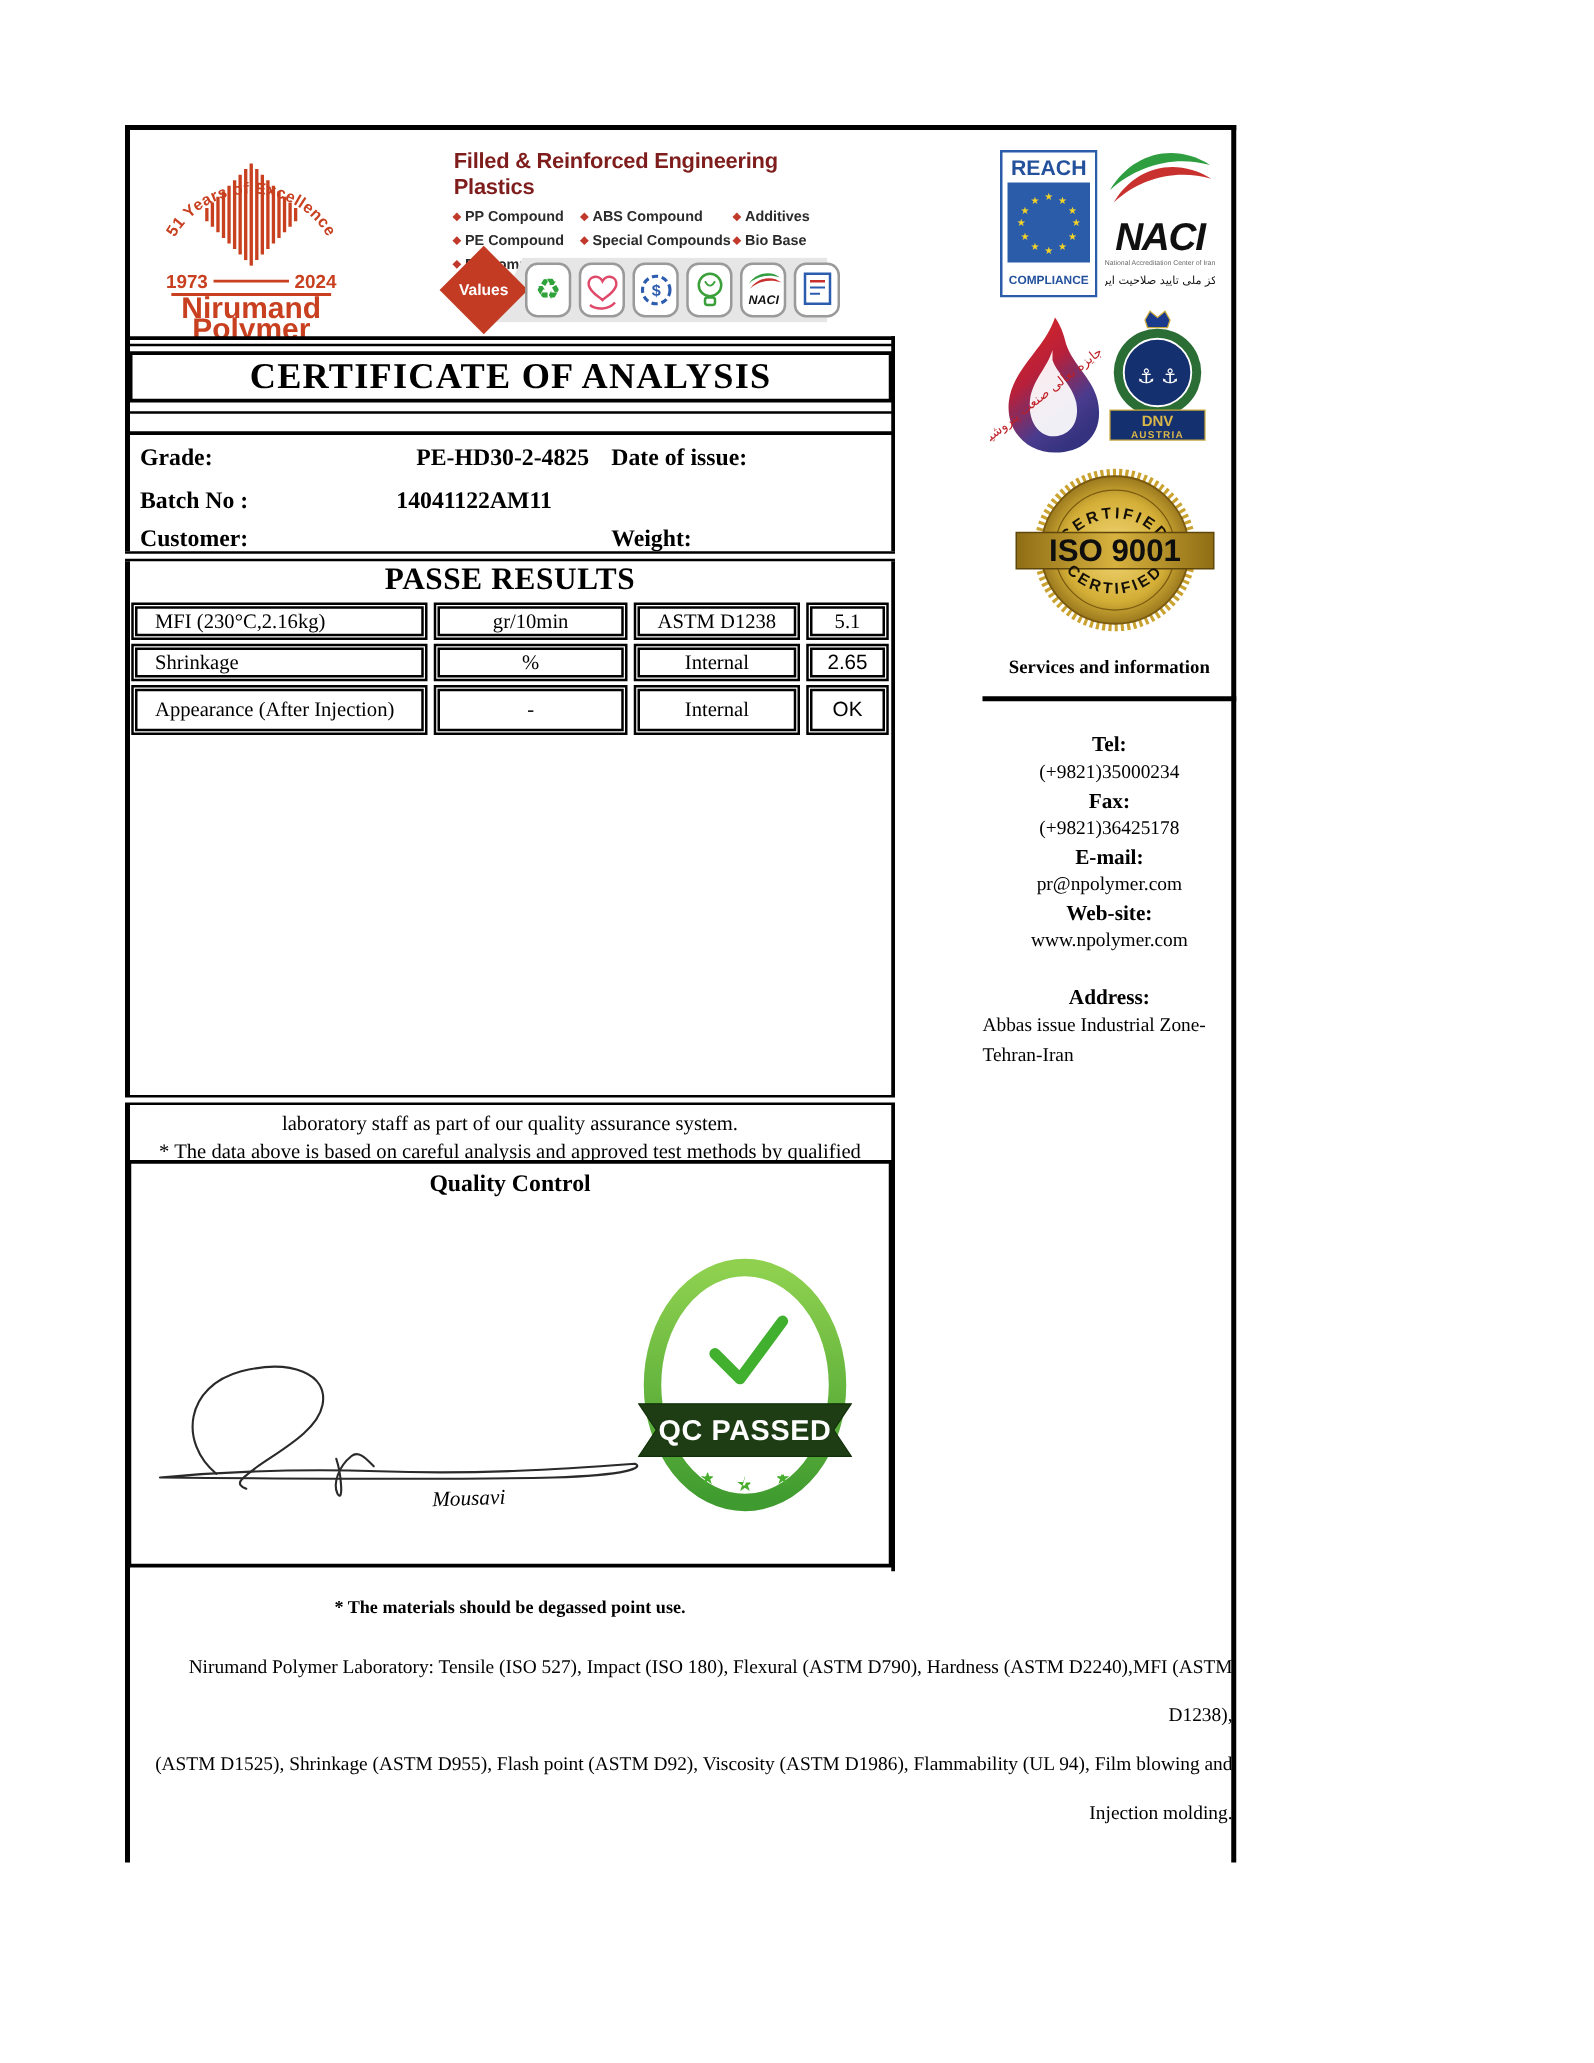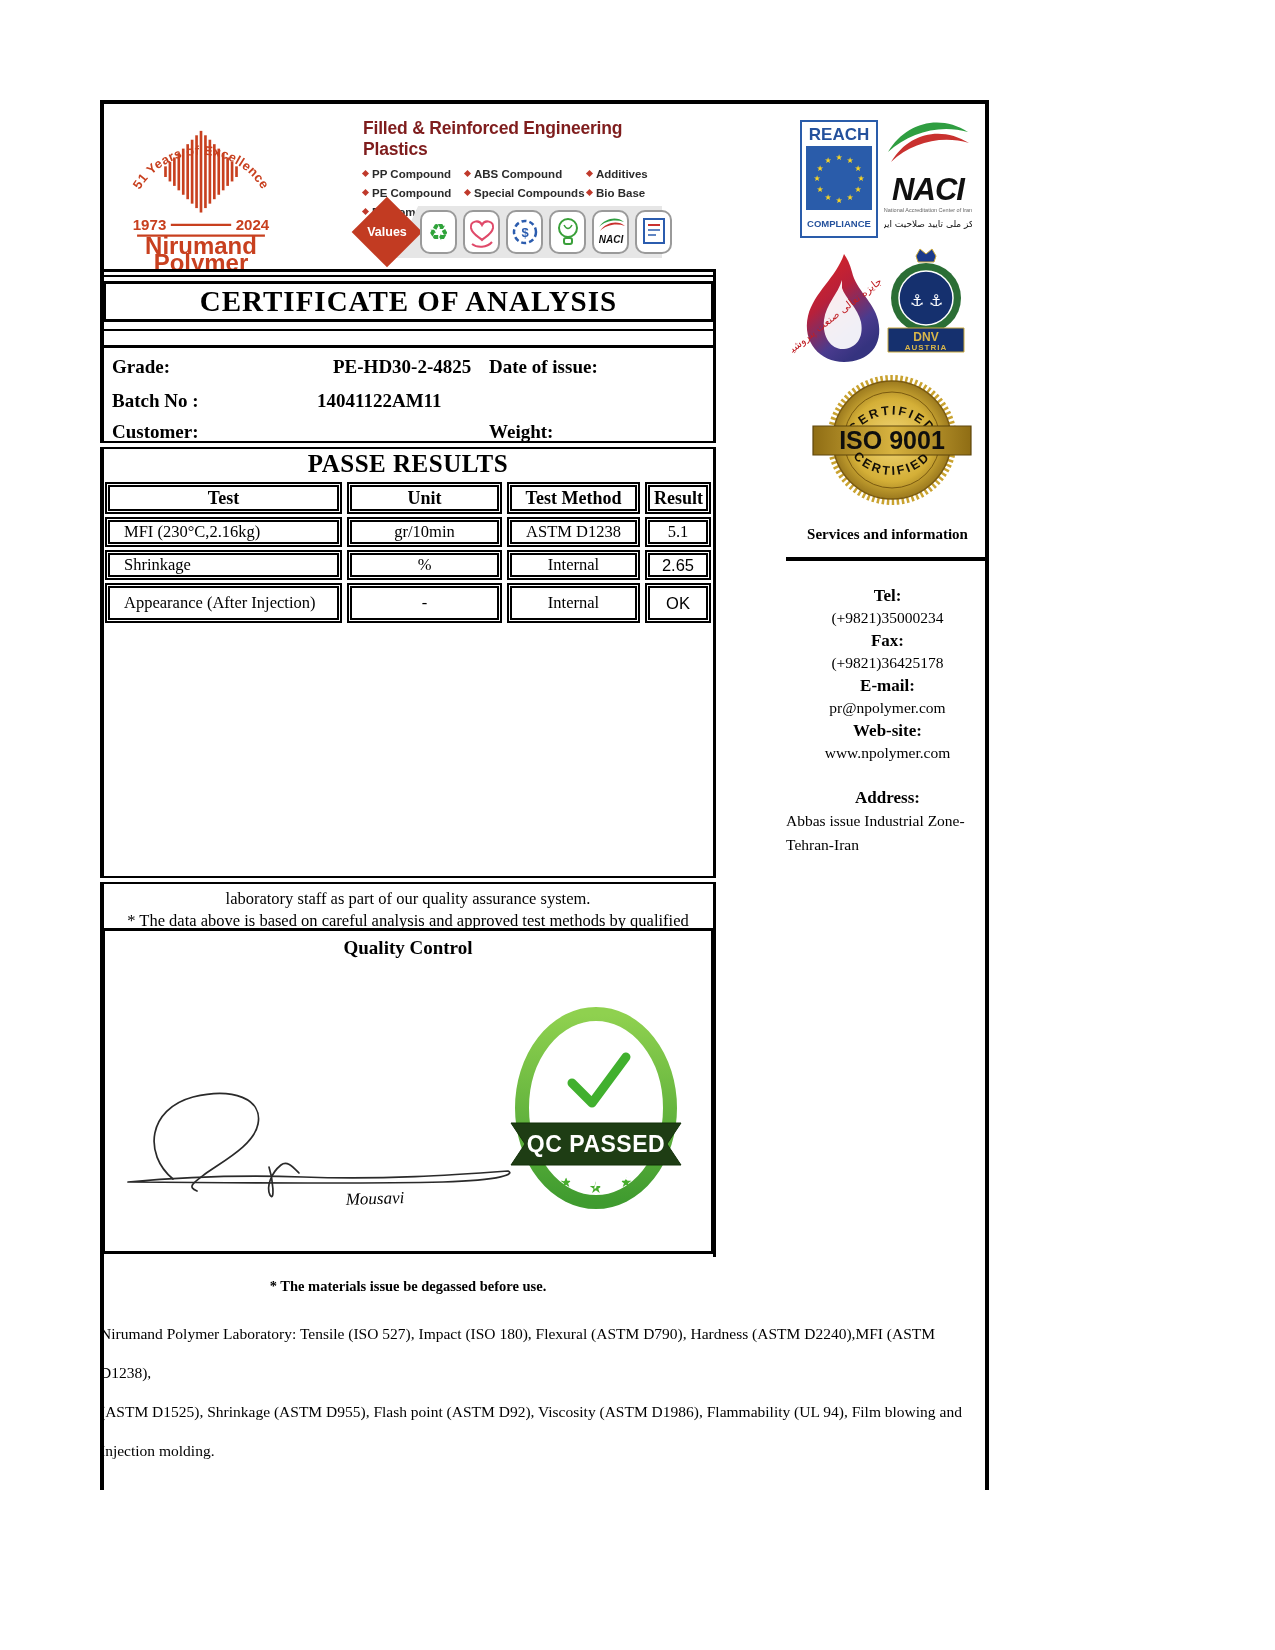--- a/index.html
+++ b/index.html
@@ -41,21 +41,21 @@
   table.results tr.lastrow td { height:40px; }
   .sansval { font-family:"Liberation Sans","DejaVu Sans",sans-serif; font-size:14.5px; }
 
   .footnote { font-size:16.5px; line-height:22px; }
 
   .qc-box { position:absolute; left:102px; top:928px; width:612px; height:326px; border:3px solid #000; }
   .qc-title { position:absolute; left:0; top:6px; width:100%; text-align:center; font-weight:bold; font-size:19px; }
   .mousavi { position:absolute; left:195px; top:258px; width:150px; text-align:center; font-style:italic; font-size:17px; transform:rotate(-2deg); }
 
   .degas { font-weight:bold; font-size:14.5px; }
-  .lab-text { position:absolute; left:100px; top:1314px; width:886px; text-align:left; font-size:15.5px; }
+  .lab-text { position:absolute; left:100px; top:1314px; width:886px; text-align:right; font-size:15.5px; }
   .lab-text div { line-height:39px; }
 
   
   .services-title { position:absolute; left:786px; top:526px; width:203px; text-align:center; font-weight:bold; font-size:15px; }
   .contact { position:absolute; left:786px; top:584px; width:203px; text-align:center; }
   .s-label { font-weight:bold; font-size:17px; line-height:23px; }
   .s-value { font-size:15.5px; line-height:22px; }
   .s-spacer { height:22px; }
   .s-addr { text-align:left; font-size:15.5px; line-height:24px; }
 </style>
@@ -292,26 +292,20 @@
 </div>
 
 <table class="results">
   <colgroup>
       <col style="width:237px">
       <col style="width:155px">
       <col style="width:133px">
       <col>
     </colgroup>
   <tbody>
-      <tr>
-    <th>Test</th>
-    <th>Unit</th>
-    <th>Test Method</th>
-    <th>Result</th>
-  </tr>
   <tr>
     <td class="tcell">MFI (230°C,2.16kg)</td>
     <td>gr/10min</td>
     <td>ASTM D1238</td>
     <td>5.1</td>
   </tr>
   <tr>
     <td class="tcell">Shrinkage</td>
     <td>%</td>
     <td>Internal</td>
@@ -365,21 +359,21 @@
       <text x="56" y="184" font-size="14">★</text>
       <text x="86" y="190" font-size="16">★</text>
       <text x="116" y="184" font-size="14">★</text>
     </g>
     <text font-size="13" font-weight="bold" fill="#fff" letter-spacing="2" font-family="'Liberation Sans',sans-serif">
       <textPath href="#qcBot" startOffset="50%" text-anchor="middle">QC PASSE</textPath>
     </text>
   </svg>
 </div>
 
-<div class="center-main degas" style="top:1278px">* The materials issue be degassed before use.</div>
+<div class="center-main degas" style="top:1278px">* The materials should be degassed point use.</div>
 
 <div class="lab-text">
   <div>Nirumand Polymer Laboratory: Tensile (ISO 527), Impact (ISO 180), Flexural (ASTM D790), Hardness (ASTM D2240),MFI (ASTM D1238),</div>
   <div>(ASTM D1525), Shrinkage (ASTM D955), Flash point (ASTM D92), Viscosity (ASTM D1986), Flammability (UL 94), Film blowing and</div>
   <div>Injection molding.</div>
 </div>
 
 <div class="services-title">Services and information</div>
 <div class="hline" style="left:786px;top:557px;width:203px;height:4px"></div>
 <div class="contact">

